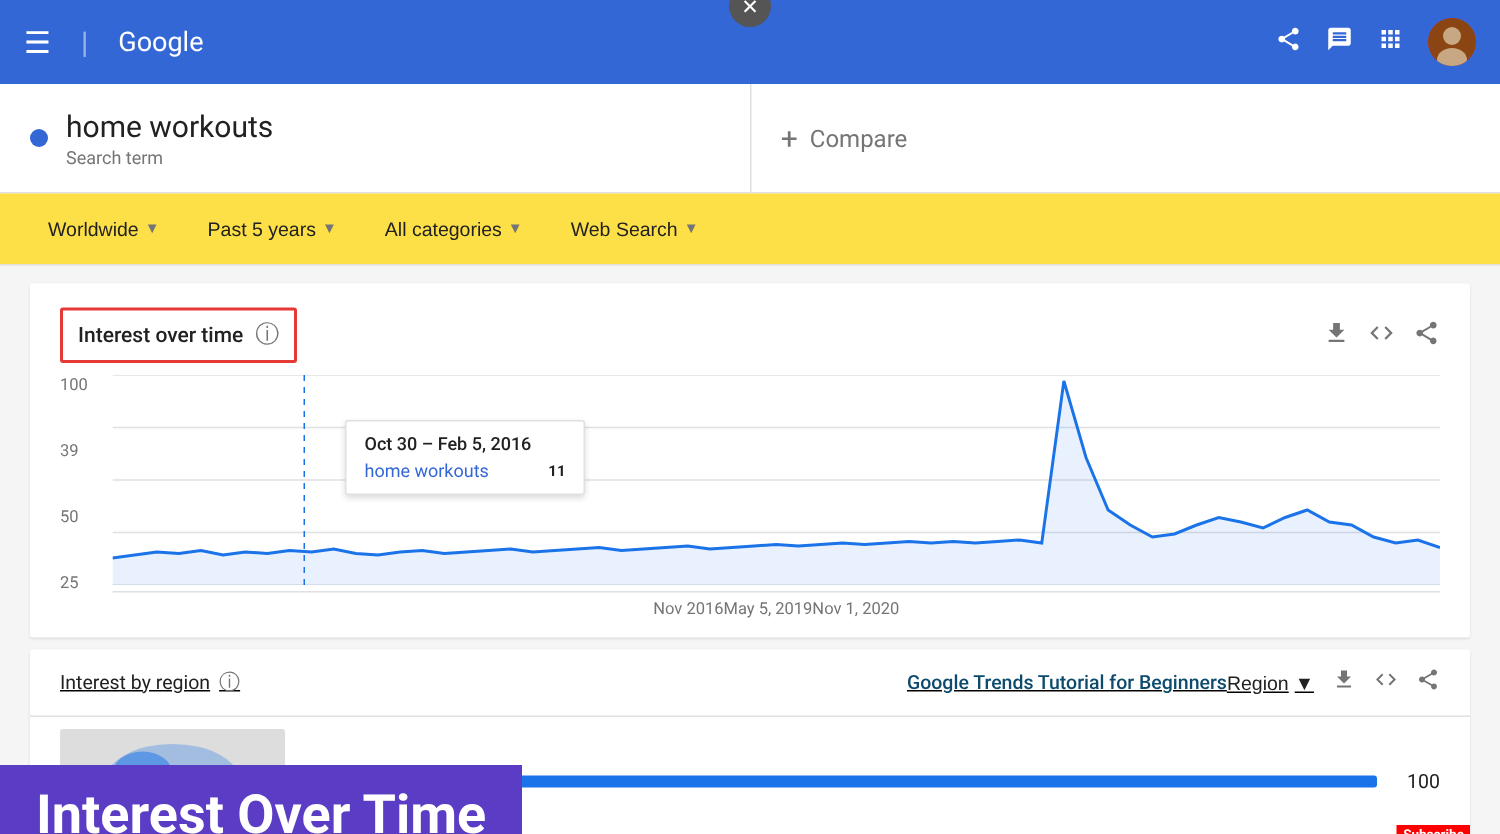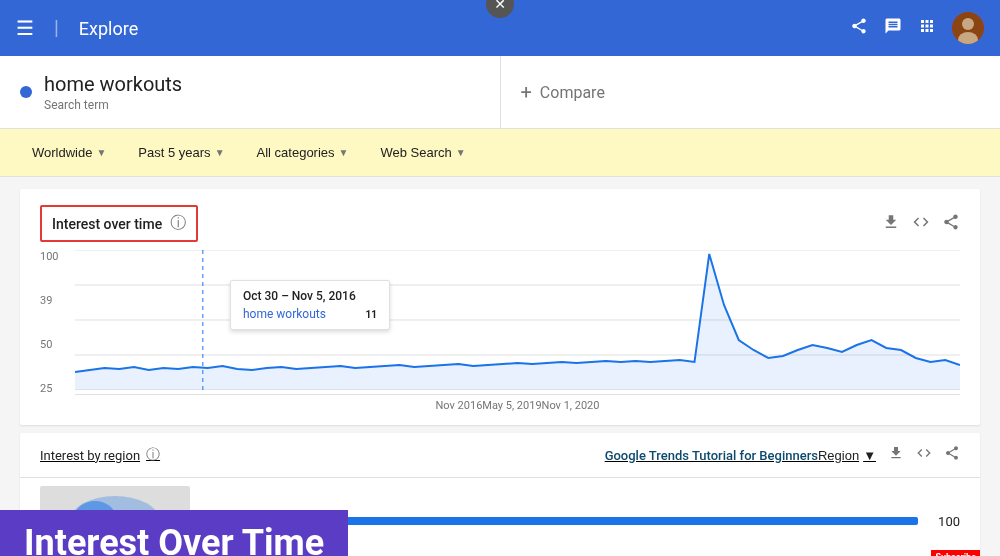--- a/index.html
+++ b/index.html
@@ -75,21 +75,21 @@
       align-items: center;
       padding: 12px 20px;
       color: #757575;
       cursor: pointer;
     }
     .compare-plus { font-size: 20px; margin-right: 8px; color: #757575; }
     .compare-text { font-size: 16px; color: #757575; }
 
     
     .filter-bar {
-      background: #fef9c3;
+      background: #fde047;
       display: flex;
       align-items: center;
       padding: 0 20px;
       height: 48px;
       border-bottom: 1px solid #e0e0e0;
       gap: 8px;
     }
     .filter-btn {
       display: flex;
       align-items: center;
@@ -249,21 +249,21 @@
     .chart-line { fill: none; stroke: #1a73e8; stroke-width: 2; }
     .chart-area-fill { fill: rgba(26, 115, 232, 0.1); }
   </style>
 </head>
 <body>
 
 <div class="header">
   <div class="header-left">
     <span class="menu-icon">☰</span>
     <div style="color:rgba(255,255,255,0.5);margin:0 8px;font-size:20px;">|</div>
-    <span class="header-explore">Explore</span>
+    <span class="header-explore">Google</span>
   </div>
   <div class="close-btn">✕</div>
   <div class="header-right">
     <span class="header-icon">
       <svg width="18" height="18" viewBox="0 0 24 24" fill="white">
           <path d="M18 16.08c-.76 0-1.44.3-1.96.77L8.91 12.7c.05-.23.09-.46.09-.7s-.04-.47-.09-.7l7.05-4.11c.54.5 1.25.81 2.04.81 1.66 0 3-1.34 3-3s-1.34-3-3-3-3 1.34-3 3c0 .24.04.47.09.7L8.04 9.81C7.5 9.31 6.79 9 6 9c-1.66 0-3 1.34-3 3s1.34 3 3 3c.79 0 1.5-.31 2.04-.81l7.12 4.16c-.05.21-.08.43-.08.65 0 1.61 1.31 2.92 2.92 2.92s2.92-1.31 2.92-2.92-1.31-2.92-2.92-2.92z"></path>
         </svg>
     </span>
     <span class="header-icon">
       <svg width="18" height="18" viewBox="0 0 24 24" fill="white">
@@ -384,21 +384,21 @@
             L825,98 L840,100 L855,108 L870,112 L885,110 L900,115
           "></path>
 
           <line x1="130" y1="0" x2="130" y2="140" stroke="#1a73e8" stroke-width="1" stroke-dasharray="4"></line>
 
           <circle cx="200" cy="36" r="2" fill="#333"></circle>
         </svg>
 
         
         <div class="tooltip">
-          <div class="tooltip-date">Oct 30 – Nov 5, 2016</div>
+          <div class="tooltip-date">Oct 30 – Feb 5, 2016</div>
           <div class="tooltip-row">
             <span class="tooltip-term">home workouts</span>
             <span class="tooltip-value">11</span>
           </div>
         </div>
       </div>
       <div class="chart-x-labels">
         <span>Nov 2016</span>
         <span></span>
         <span>May 5, 2019</span>

